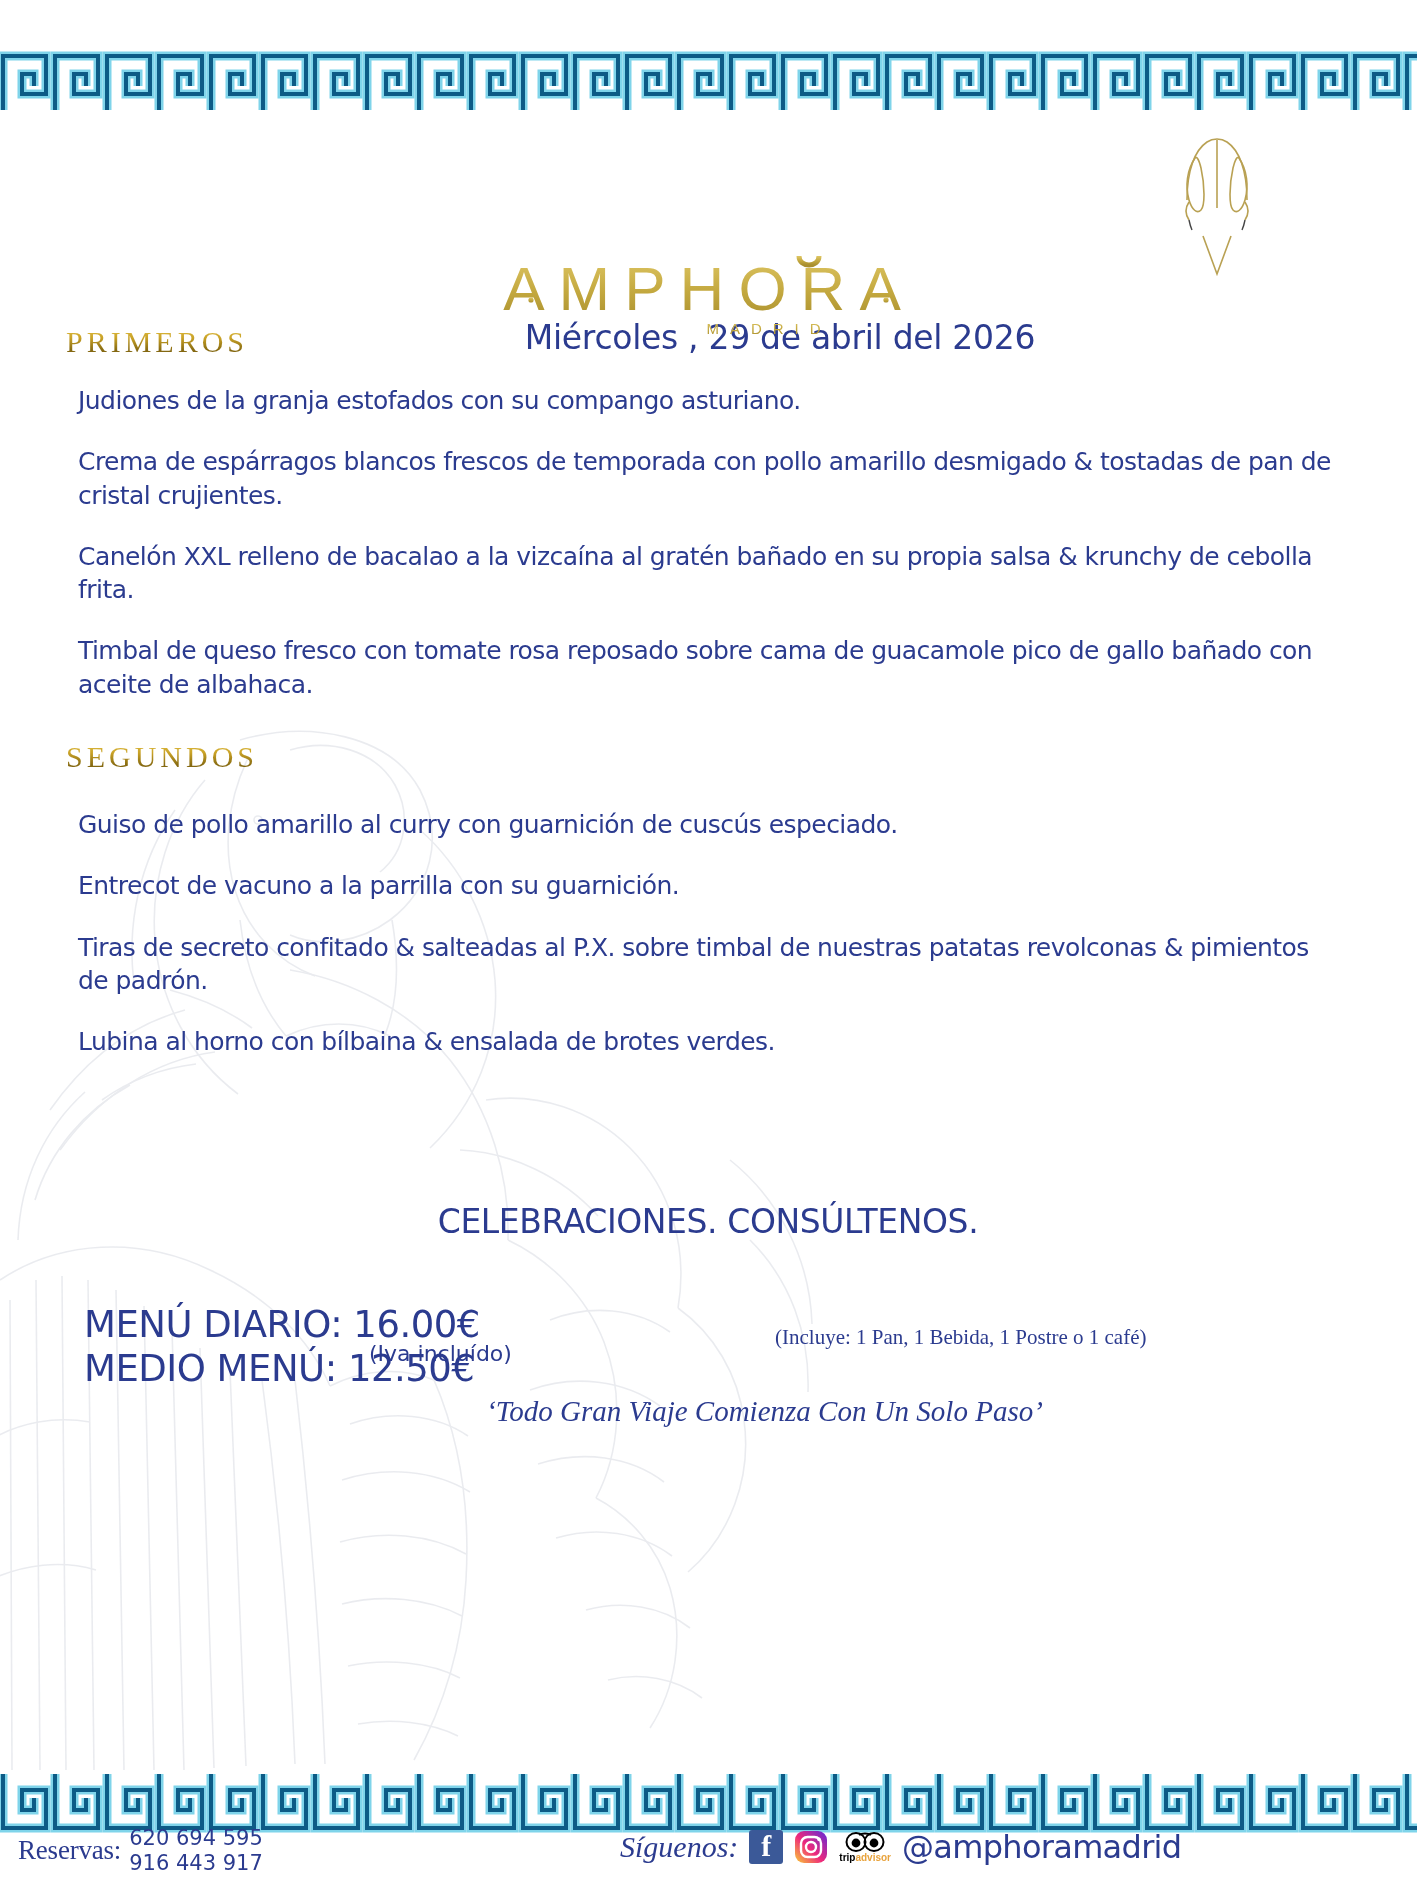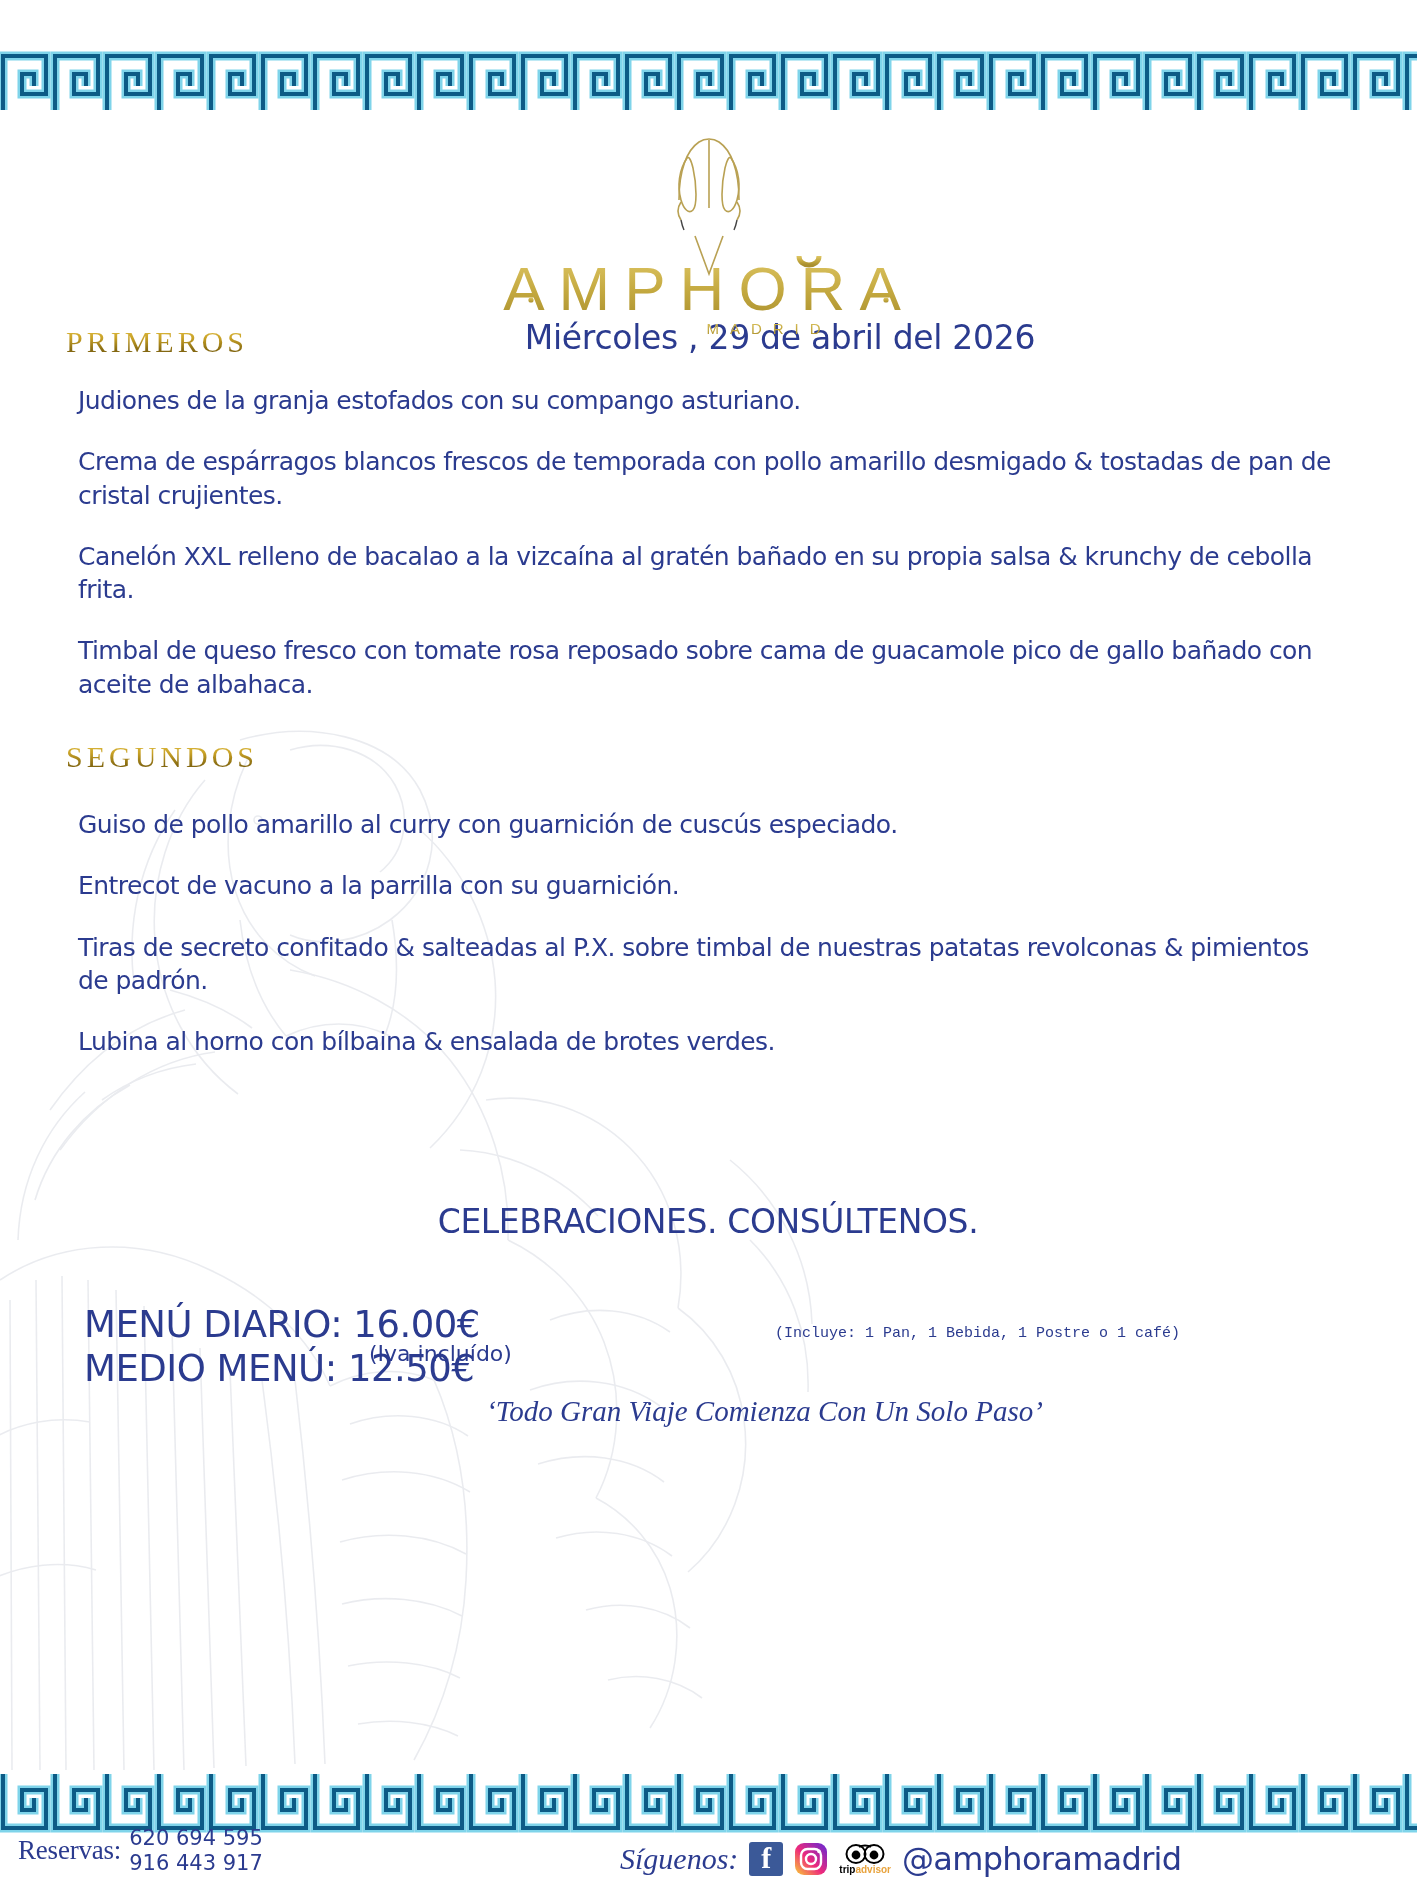--- a/index.html
+++ b/index.html
@@ -39,21 +39,21 @@
     opacity: 0.55;
     pointer-events: none;
   }
 
   
   .logo-block {
     position: absolute;
     top: 128px;
     left: 0;
     width: 1417px;
-    text-align: center;
+    text-align: right;
     z-index: 4;
   }
   .logo-svg-wrap { display:inline-block; }
 
   
   .content {
     position: relative;
     z-index: 3;
   }
 
@@ -136,22 +136,22 @@
     top: 1341px;
     color: #2b3b8f;
     font-size: 22px;
     font-family: "DejaVu Sans", sans-serif;
   }
   .includes-note {
     position: absolute;
     left: 775px;
     top: 1325px;
     color: #2b3b8f;
-    font-size: 15px;
-    font-family: Liberation Mono, monospace;
+    font-size: 21px;
+    font-family: Liberation Serif, serif;
     white-space: nowrap;
   }
 
   .tagline {
     position: absolute;
     left: 16px;
     top: 1395px;
     width: 1417px;
     text-align: center;
     color: #2b3b8f;
@@ -186,21 +186,21 @@
   .reservas-nums {
     margin-left: 8px;
     font-family: "DejaVu Sans", sans-serif;
     font-size: 21px;
     line-height: 1.18;
   }
 
   .social {
     position: absolute;
     left: 620px;
-    top: 20px;
+    top: 8px;
     display: flex;
     align-items: center;
     gap: 11px;
     color: #2b3b8f;
     justify-content: flex-end;
   }
   .social-label {
     font-family: "Liberation Serif", serif;
     font-style: italic;
     font-size: 30px;

